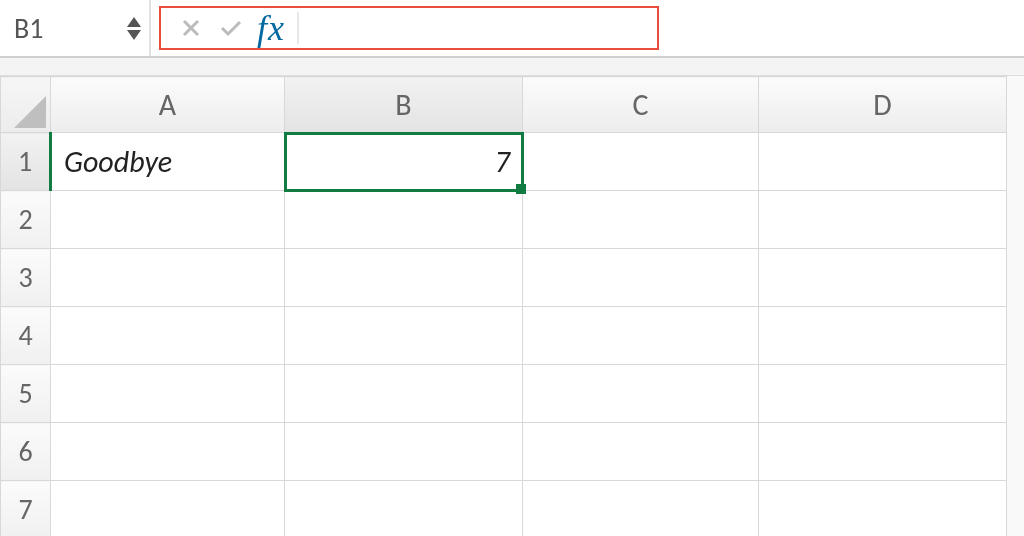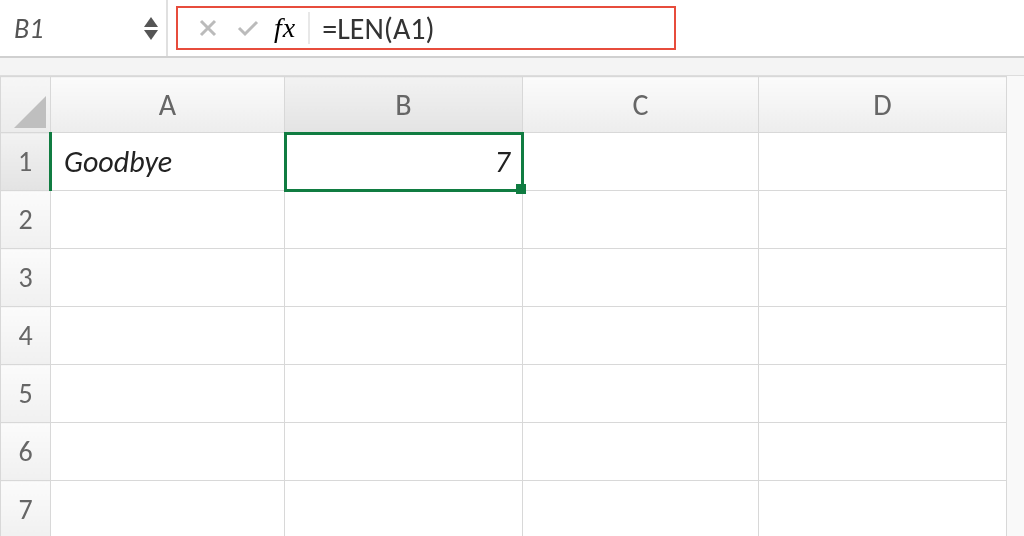--- a/index.html
+++ b/index.html
@@ -11,30 +11,29 @@
       overflow: hidden;
     }
     .formula-bar {
       display: flex;
       align-items: center;
       height: 58px;
       background: #fff;
       border-bottom: 2px solid #d0d0d0;
     }
     .name-box {
-      width: 168px;
+      width: 151px;
       height: 100%;
       display: flex;
       align-items: center;
       padding: 0 14px;
       font-size: 28px;
       color: #555;
       border-right: 2px solid #e0e0e0;
       position: relative;
-      font-style: italic;
     }
     .name-box .spinner {
       position: absolute;
       right: 8px;
       display: flex;
       flex-direction: column;
       align-items: center;
       gap: 3px;
     }
     .spinner .up {
@@ -63,22 +62,22 @@
       height: 40px;
       display: flex;
       align-items: center;
       justify-content: center;
       color: #bbb;
       font-size: 24px;
     }
     .fx-label {
       font-style: italic;
       font-family: "Times New Roman", serif;
-      font-size: 28px;
-      color: #000000;
+      font-size: 36px;
+      color: #0369a1;
       padding: 0 12px 0 6px;
       letter-spacing: 1px;
     }
     .fx-divider {
       width: 2px;
       height: 32px;
       background: #e8e8e8;
       margin-right: 12px;
     }
     .formula-input {
@@ -191,21 +190,20 @@
         <path d="M3 3 L17 17 M17 3 L3 17" stroke="#bbb" stroke-width="3" fill="none"></path>
       </svg>
     </div>
     <div class="icon-btn">
       <svg width="24" height="20" viewBox="0 0 24 20">
         <path d="M3 10 L9 16 L21 4" stroke="#bbb" stroke-width="3" fill="none"></path>
       </svg>
     </div>
     <span class="fx-label">fx</span>
     <div class="fx-divider"></div>
-    <input class="formula-input" value="=LEN(A1)" style="">
   </div>
 </div>
 
 <div class="top-space"></div>
 
 <div class="grid-wrap" style="padding-top:0;">
   <table class="sheet">
     <tbody>
         <tr>
       <th class="corner"></th>

